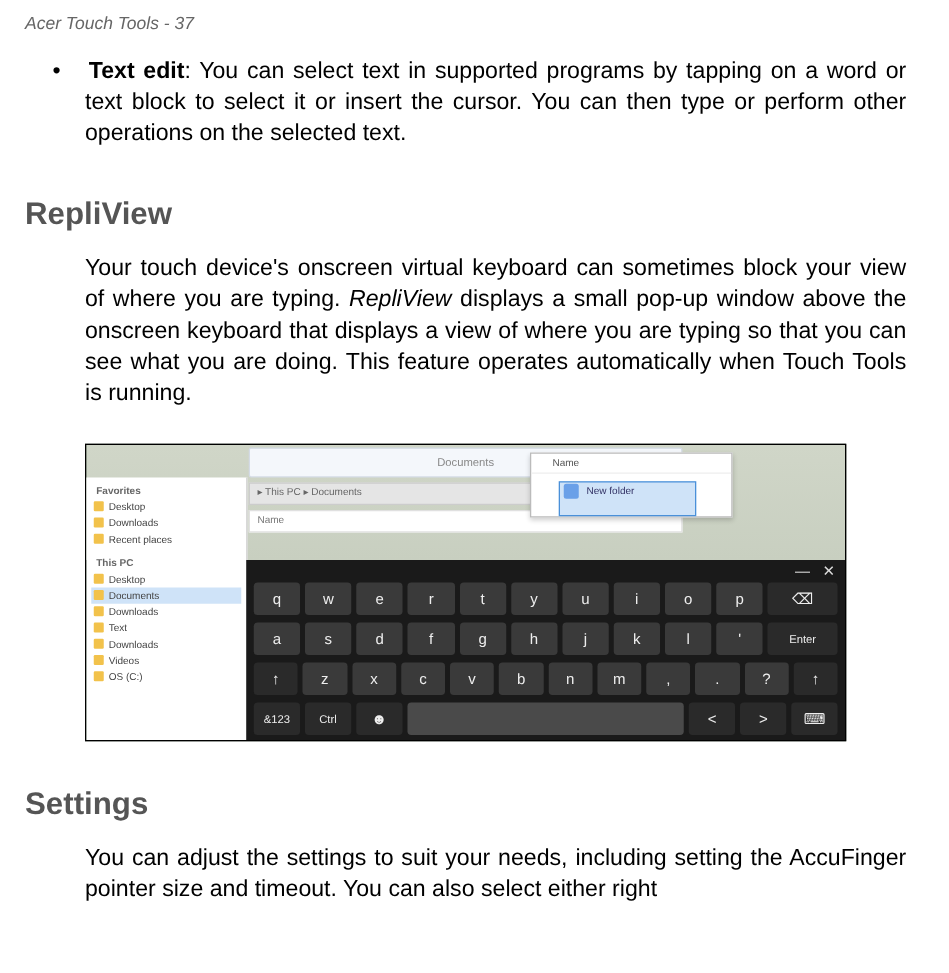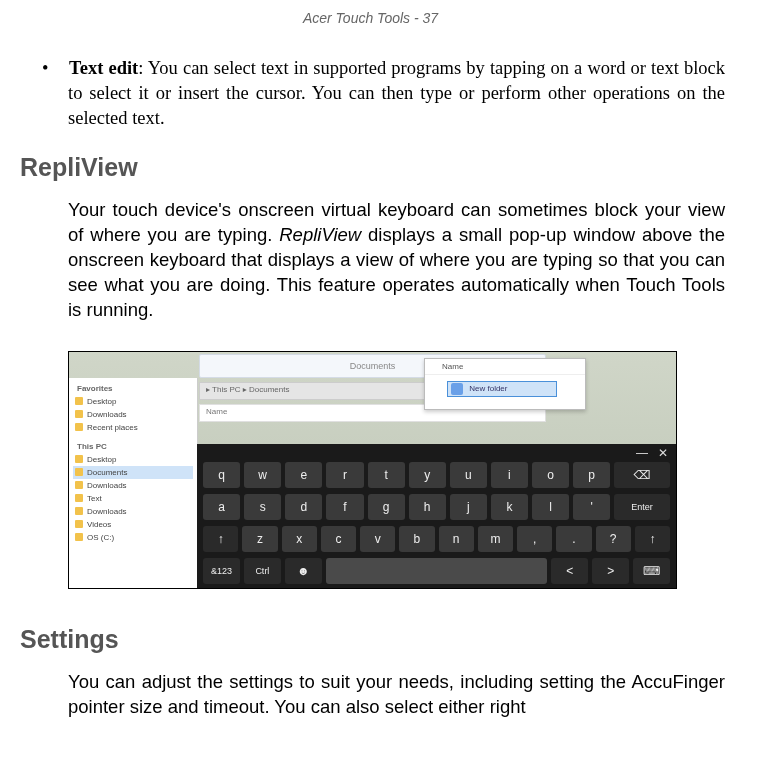--- a/index.html
+++ b/index.html
@@ -10,34 +10,33 @@
     font-family: Arial, Helvetica, sans-serif;
     background: #fff;
     color: #000;
     overflow: hidden;
   }
   .page {
     padding: 10px 34px 0 20px;
     box-sizing: border-box;
   }
   .header {
-    text-align: center;
+    text-align: left;
     font-style: italic;
     color: #666;
     font-size: 14px;
-    margin-bottom: 30px;
+    margin-bottom: 18px;
     padding-right: 4px;
   }
   .bullet-block {
     margin-left: 48px;
     font-size: 18.5px;
     line-height: 1.35;
     text-align: justify;
-    margin-bottom: 22px;
-    font-family: Liberation Serif, serif;
+    margin-bottom: 38px;
   }
   .bullet-marker {
     display: inline-block;
     width: 22px;
     margin-left: -26px;
   }
   .bullet-label { font-weight: bold; }
   h2.section {
     font-size: 25px;
     font-weight: bold;
@@ -97,21 +96,21 @@
   }
   .fig-popup-icon {
     width: 12px; height: 12px;
     margin-right: 4px;
     background: #6aa0e8;
     border-radius: 2px;
   }
   .fig-popup-edit {
     position: absolute;
     top: 22px; left: 22px;
-    width: 110px; height: 16px;
+    width: 110px; height: 28px;
     border: 1px solid #4a90d9;
     background: #cfe3f8;
     font-size: 8px;
     color: #336;
     padding: 1px 3px;
     box-sizing: border-box;
   }
   .fig-sidebar {
     position: absolute;
     left: 0; top: 26px;

